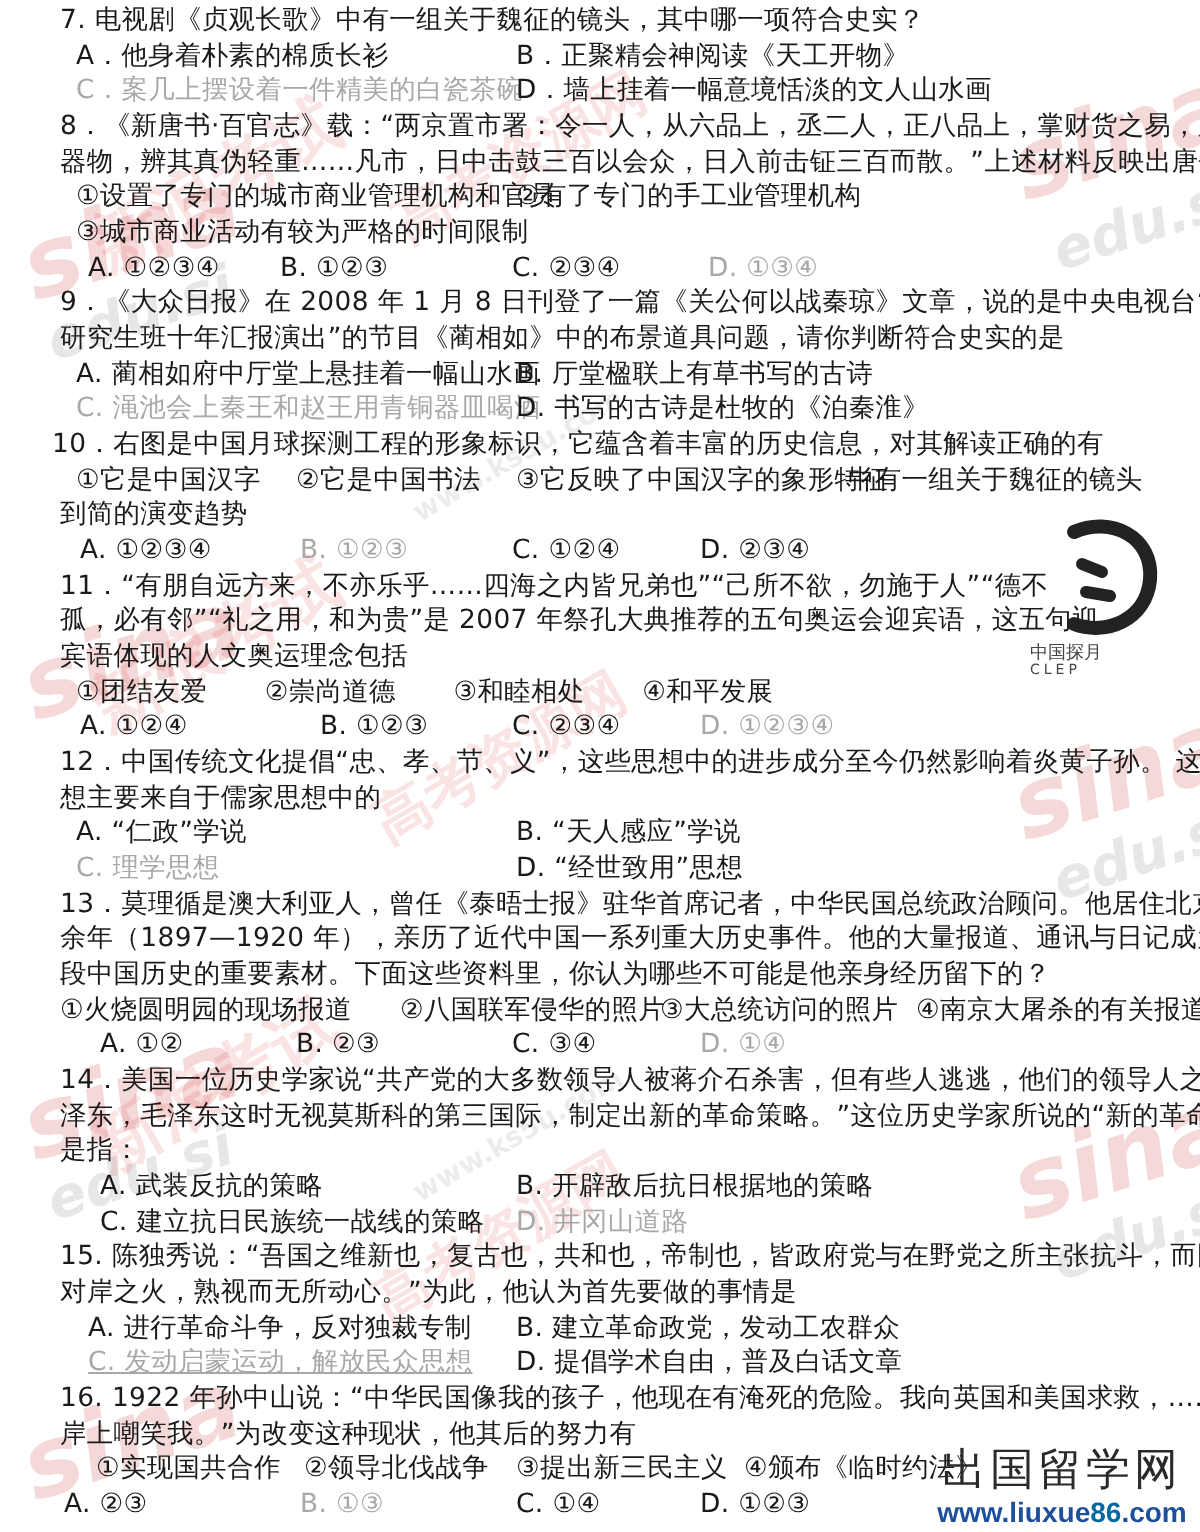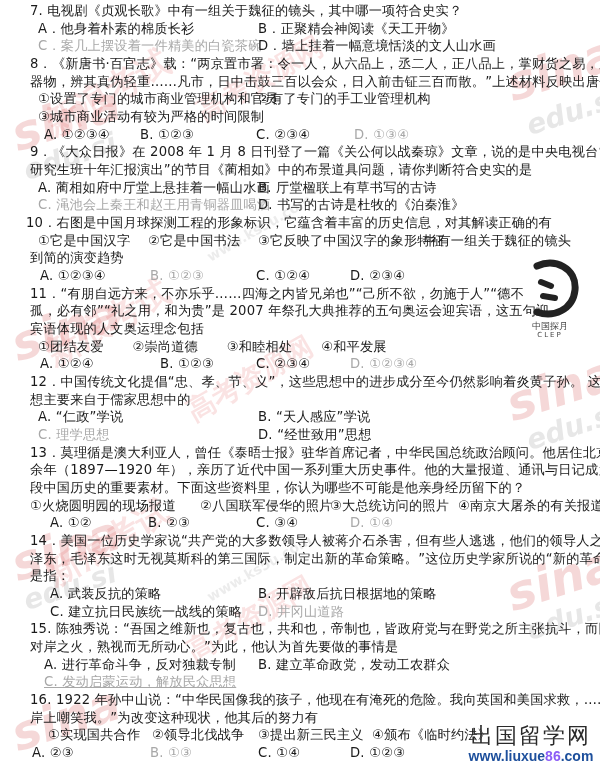--- a/index.html
+++ b/index.html
@@ -9,25 +9,25 @@
   .ln { position:absolute; white-space:nowrap; font-size:13.2px; line-height:19px; letter-spacing:0.2px; }
   .faint { color:#a8a8a8; }
   .wm { position:absolute; font-family:"DejaVu Sans", sans-serif; font-weight:bold; font-style:italic;
         color:rgba(200,40,40,0.18); pointer-events:none; }
   .wm-edu { position:absolute; font-family:"DejaVu Sans", sans-serif; font-weight:bold; font-style:italic;
         color:rgba(120,120,120,0.18); pointer-events:none; transform:rotate(-18deg); }
   .wm-cn { position:absolute; font-family:"DejaVu Sans", sans-serif; font-weight:bold;
         color:rgba(120,120,120,0.14); transform:rotate(-30deg); pointer-events:none; }
   .wm-red { position:absolute; font-weight:bold; color:rgba(220,60,60,0.14); transform:rotate(-30deg); pointer-events:none; }
   .logo { position:absolute; left:515px; top:258px; width:70px; height:80px; }
-  .logo-text { position:absolute; left:0; width:70px; text-align:center; font-size:9px; color:#444; }
+  .logo-text { position:absolute; left:0; width:70px; font-size:9px; color:#444; }
   .footer-logo { position:absolute; left:462px; top:724px; width:138px; text-align:center; }
   .fl-cn { font-size:22px; color:#2a2a2a; letter-spacing:2px; line-height:24px; }
   .fl-url { font-family:"Liberation Sans", sans-serif; font-size:14px; font-weight:bold; color:#1d4f9c; line-height:16px; }
-  .fl-url .red { color:#8b5cf6; }
+  .fl-url .red { color:#0369a1; }
 </style>
 </head>
 <body>
 
 <div class="page">
 
   <div class="wm" style="left:10px;top:90px;font-size:48px;transform:rotate(-18deg);">sina</div>
   <div class="wm-edu" style="left:22px;top:140px;font-size:28px;">edu.si</div>
   <div class="wm" style="left:505px;top:40px;font-size:48px;transform:rotate(-18deg);">sina</div>
   <div class="wm-edu" style="left:525px;top:95px;font-size:28px;">edu.si</div>
@@ -131,20 +131,21 @@
   <div class="ln" style="left: 50px; top: 584.97px; line-height: 17.67px;">A. 武装反抗的策略</div>
   <div class="ln" style="left: 258px; top: 584.97px; line-height: 17.67px;">B. 开辟敌后抗日根据地的策略</div>
   <div class="ln" style="left: 50px; top: 602.64px; line-height: 17.67px;">C. 建立抗日民族统一战线的策略</div>
   <div class="ln faint" style="left: 258px; top: 602.64px; line-height: 17.67px;">D. 井冈山道路</div>
 
   <div class="ln" style="left: 30px; top: 620.31px; line-height: 17.67px;">15. 陈独秀说：“吾国之维新也，复古也，共和也，帝制也，皆政府党与在野党之所主张抗斗，而国民若观</div>
   <div class="ln" style="left: 30px; top: 637.98px; line-height: 17.67px;">对岸之火，熟视而无所动心。”为此，他认为首先要做的事情是</div>
   <div class="ln" style="left: 44px; top: 655.65px; line-height: 17.67px;">A. 进行革命斗争，反对独裁专制</div>
   <div class="ln" style="left: 258px; top: 655.65px; line-height: 17.67px;">B. 建立革命政党，发动工农群众</div>
   <div class="ln faint" style="left: 44px; top: 673.32px; line-height: 17.67px; text-decoration: underline;">C. 发动启蒙运动，解放民众思想</div>
+  <div class="ln" style="left: 258px; top: 673.32px; line-height: 17.67px;">D. 提倡学术自由，普及白话文章</div>
 
   <div class="ln" style="left: 30px; top: 690.99px; line-height: 17.67px;">16. 1922 年孙中山说：“中华民国像我的孩子，他现在有淹死的危险。我向英国和美国求救，……他们站在</div>
   <div class="ln" style="left: 30px; top: 708.66px; line-height: 17.67px;">岸上嘲笑我。”为改变这种现状，他其后的努力有</div>
   <div class="ln" style="left: 48px; top: 726.33px; line-height: 17.67px;">①实现国共合作</div>
   <div class="ln" style="left: 152px; top: 726.33px; line-height: 17.67px;">②领导北伐战争</div>
   <div class="ln" style="left: 258px; top: 726.33px; line-height: 17.67px;">③提出新三民主义</div>
   <div class="ln" style="left: 372px; top: 726.33px; line-height: 17.67px;">④颁布《临时约法》</div>
   <div class="ln" style="left: 32px; top: 744px; line-height: 17.67px;">A. ②③</div>
   <div class="ln faint" style="left: 150px; top: 744px; line-height: 17.67px;">B. ①③</div>
   <div class="ln" style="left: 258px; top: 744px; line-height: 17.67px;">C. ①④</div>

